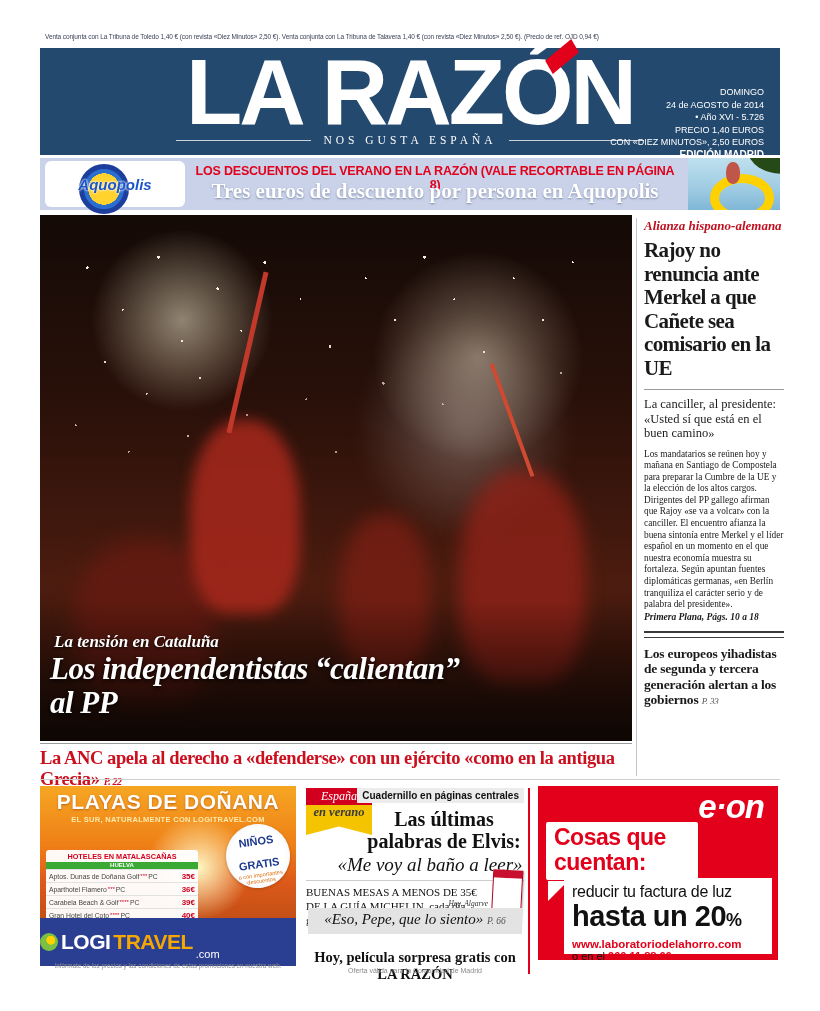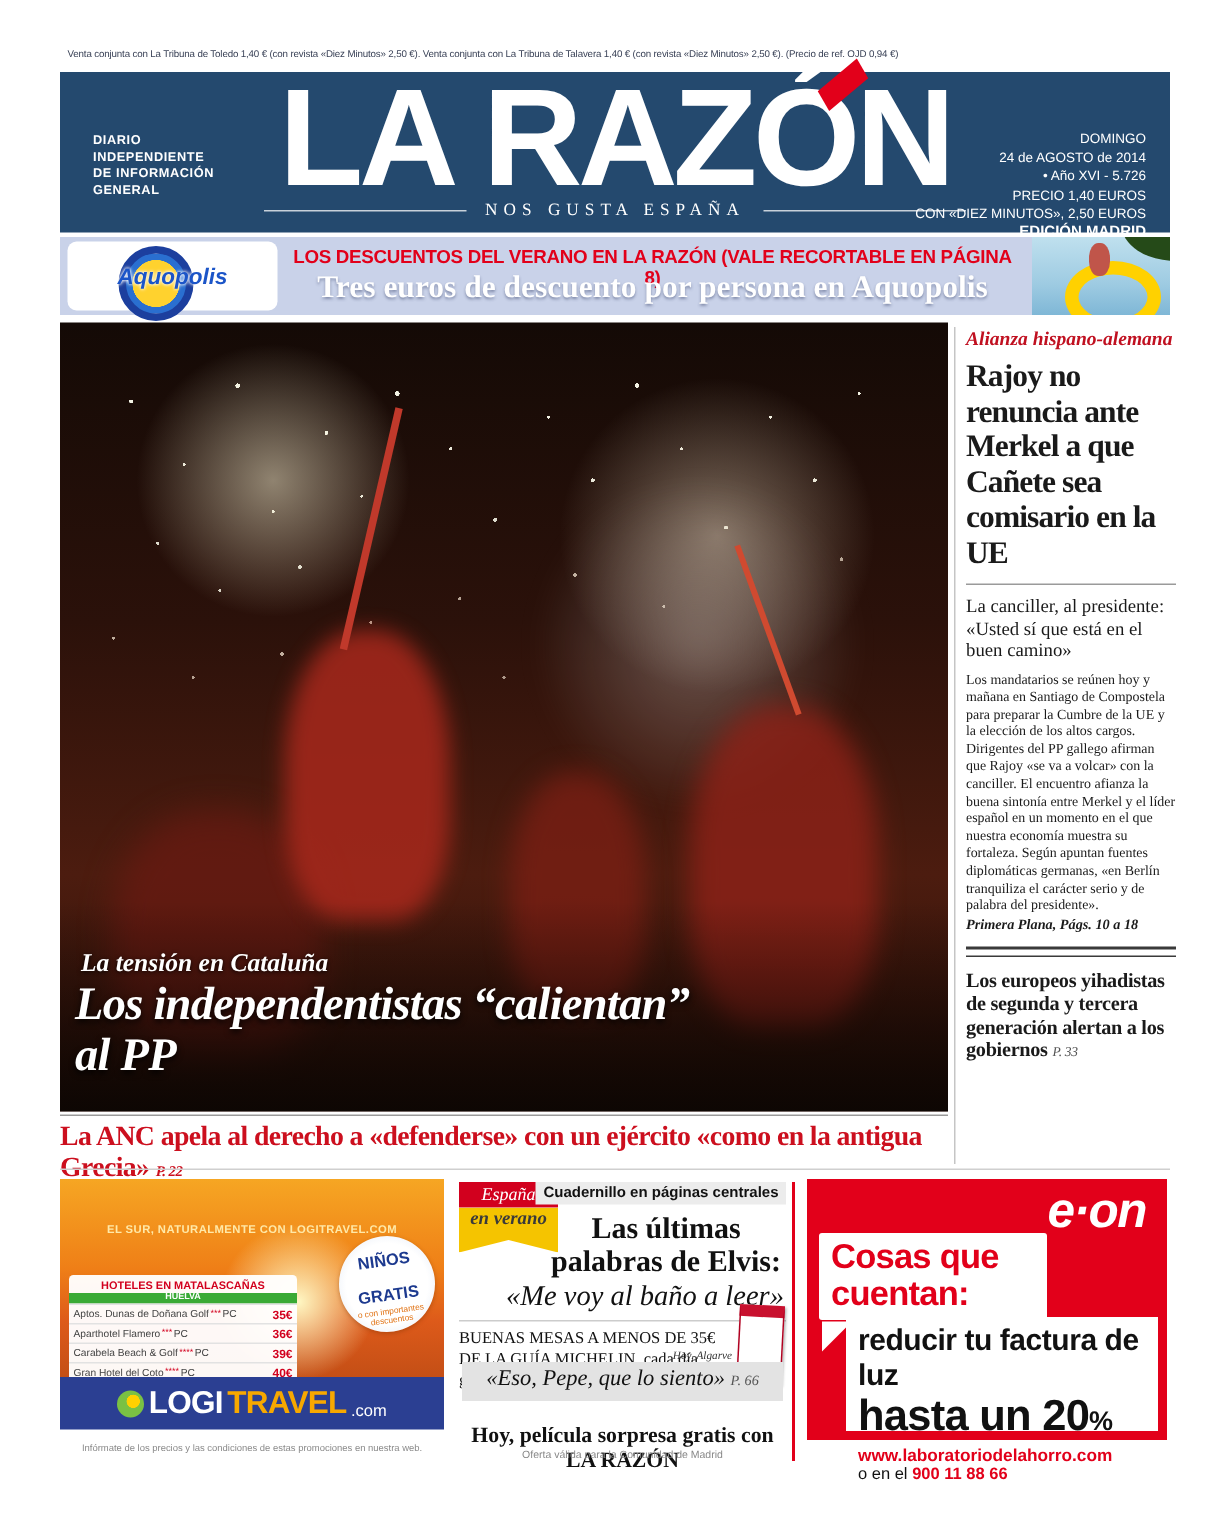--- a/index.html
+++ b/index.html
@@ -155,22 +155,22 @@
             border-radius:3px;overflow:hidden;}
   .dn-thead{color:#d2001e;font-weight:bold;font-size:7.3px;text-align:center;padding:2px 0 1px;}
   .dn-region{background:#3aaa35;color:#fff;font-size:6px;font-weight:bold;text-align:center;
              line-height:7px;}
   .dn-row{display:flex;align-items:center;border-top:1px solid #e2e2e2;height:12px;
           padding:0 3px;font-size:6.8px;color:#444;}
   .dn-name{white-space:nowrap;}
   .dn-stars{color:#d2001e;font-size:6px;margin:0 1px;}
   .dn-board{color:#444;}
   .dn-price{margin-left:auto;color:#d2001e;font-weight:bold;font-size:8px;}
-  .lt-bar{position:absolute;left:0;right:0;top:132px;height:35px;background:#2b3f92;
-          display:flex;align-items:center;justify-content:center;gap:3px;}
+  .lt-bar{position:absolute;left:0;right:0;top:132px;height:48px;background:#2b3f92;
+          display:flex;align-items:center;justify-content:flex-start;gap:3px;}
   .lt-flower{width:18px;height:18px;border-radius:50%;
              background:radial-gradient(circle at 60% 40%,#ffd100 0 28%,#7ac143 30%);}
   .lt-logi{color:#fff;font-weight:bold;font-size:21px;letter-spacing:-.5px;}
   .lt-travel{color:#f7a800;font-weight:bold;font-size:21px;letter-spacing:-.5px;}
   .lt-com{color:#fff;font-size:11px;align-self:flex-end;margin-bottom:6px;}
   .dn-disc{position:absolute;left:0;right:0;top:176px;text-align:center;font-size:6.3px;
            color:#8a8a8a;}
 
   
   .ad-verano{position:absolute;left:306px;top:786px;width:218px;height:195px;
@@ -203,47 +203,41 @@
               color:#888;font-family:"Liberation Sans",sans-serif;}
 
   .red-divider{position:absolute;left:528px;top:788px;width:2px;height:186px;background:#e2001a;}
 
   
   .ad-eon{position:absolute;left:538px;top:786px;width:240px;height:174px;background:#e2001a;}
   .eon-logo{position:absolute;right:14px;top:2px;color:#fff;font-style:italic;font-weight:bold;
             font-size:33px;letter-spacing:-1px;}
   .eon-box{position:absolute;left:26px;top:92px;right:6px;bottom:6px;background:#fff;
            padding:5px 8px;box-sizing:border-box;}
-  .eon-l1{font-weight:bold;font-size:20px;letter-spacing:-.3px;color:#111;}
+  .eon-l1{font-weight:normal;font-size:16px;letter-spacing:-.3px;color:#111;}
   .eon-l2{font-weight:bold;font-size:29px;letter-spacing:-.5px;color:#111;line-height:30px;}
   .eon-pct{font-size:18px;}
   .eon-url{font-weight:bold;font-size:11.5px;color:#e2001a;margin-top:3px;}
   .eon-phone{font-size:11px;color:#111;}
   .eon-phone b{color:#e2001a;}
   .eon-bubble{position:absolute;left:8px;top:36px;width:152px;background:#fff;border-radius:2px;
               padding:3px 8px 5px;box-sizing:border-box;z-index:3;}
   .eon-bubble-text{color:#e2001a;font-weight:bold;font-size:23px;line-height:25px;
                    letter-spacing:-.5px;}
   .eon-tail{position:absolute;left:10px;top:95px;width:0;height:0;z-index:3;
             border-top:20px solid #fff;border-right:20px solid transparent;}
 </style>
 </head>
 <body>
 
 <div class="page">
 
   <div class="top-strip">Venta conjunta con La Tribuna de Toledo 1,40 € (con revista «Diez Minutos» 2,50 €). Venta conjunta con La Tribuna de Talavera 1,40 € (con revista «Diez Minutos» 2,50 €). (Precio de ref. OJD 0,94 €)</div>
 
   <header class="masthead">
-    <div class="mast-left">
-      <div>DIARIO</div>
-      <div>INDEPENDIENTE</div>
-      <div>DE INFORMACIÓN</div>
-      <div>GENERAL</div>
-    </div>
     <div class="mast-title">LA RAZÓN</div>
     <div class="accent"></div>
     <div class="tagline">
       <span class="tl-line"></span>
       <span class="tl-text">NOS GUSTA ESPAÑA</span>
       <span class="tl-line"></span>
     </div>
     <div class="mast-right">
       <div>DOMINGO</div>
       <div>24 de AGOSTO de 2014</div>
@@ -300,20 +294,21 @@
 
   <div class="anc">
     <span>La ANC apela al derecho a «defenderse» con un ejército «como en la antigua Grecia»</span>
     <span class="anc-ref">P. 22</span>
   </div>
 
   <div class="ads-rule"></div>
 
   <section class="ad-donana">
     <div class="dn-sky"></div>
+    <div class="dn-title">PLAYAS DE DOÑANA</div>
     <div class="dn-sub">EL SUR, NATURALMENTE CON LOGITRAVEL.COM</div>
     <div class="dn-badge">
       <div class="b1">NIÑOS</div>
       <div class="b1">GRATIS</div>
       <div class="b2">o con importantes descuentos</div>
     </div>
     <div class="dn-table">
       <div class="dn-thead">HOTELES EN MATALASCAÑAS</div>
       <div class="dn-region">HUELVA</div>
       <div class="dn-row">

